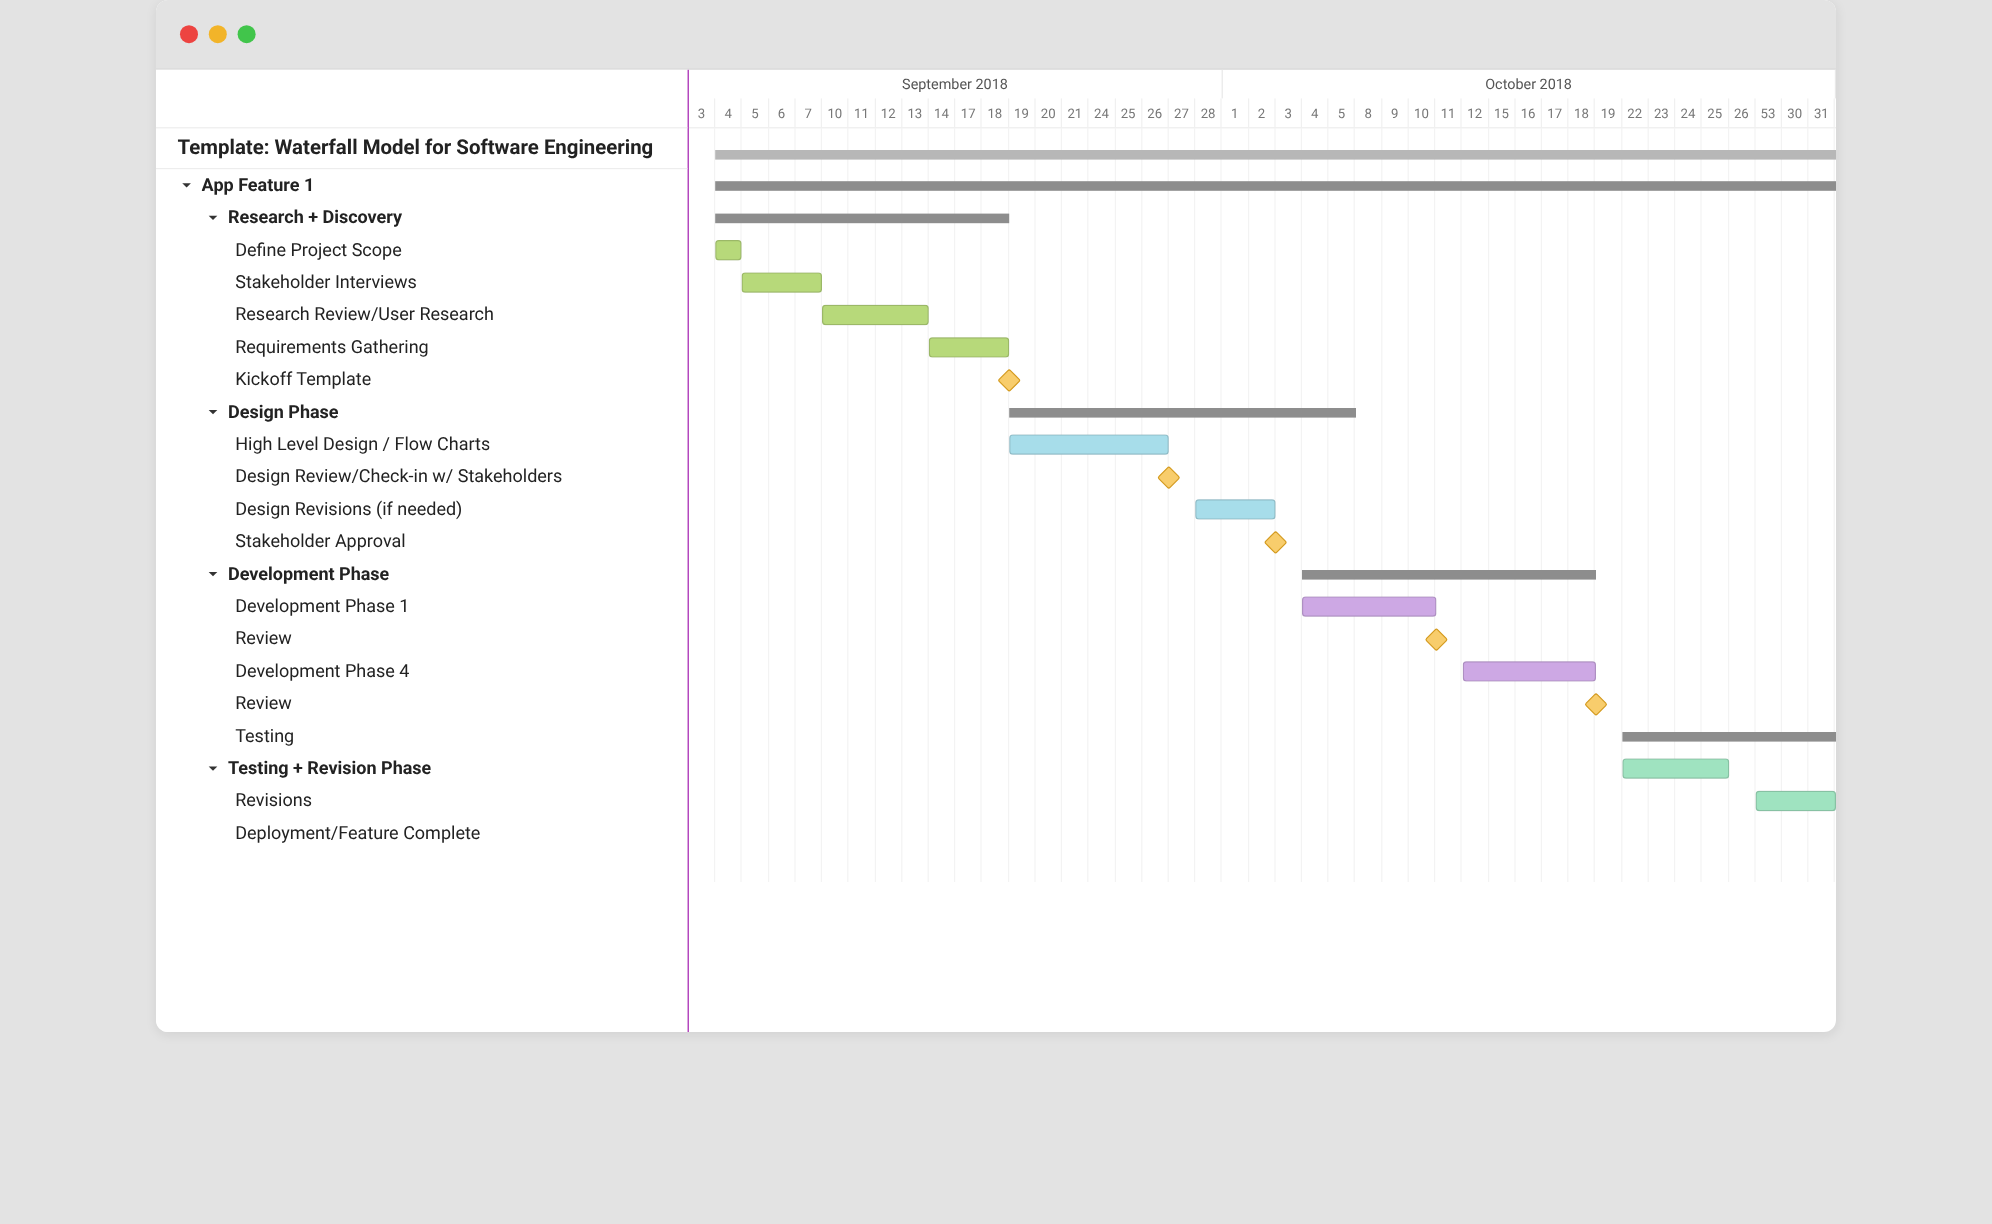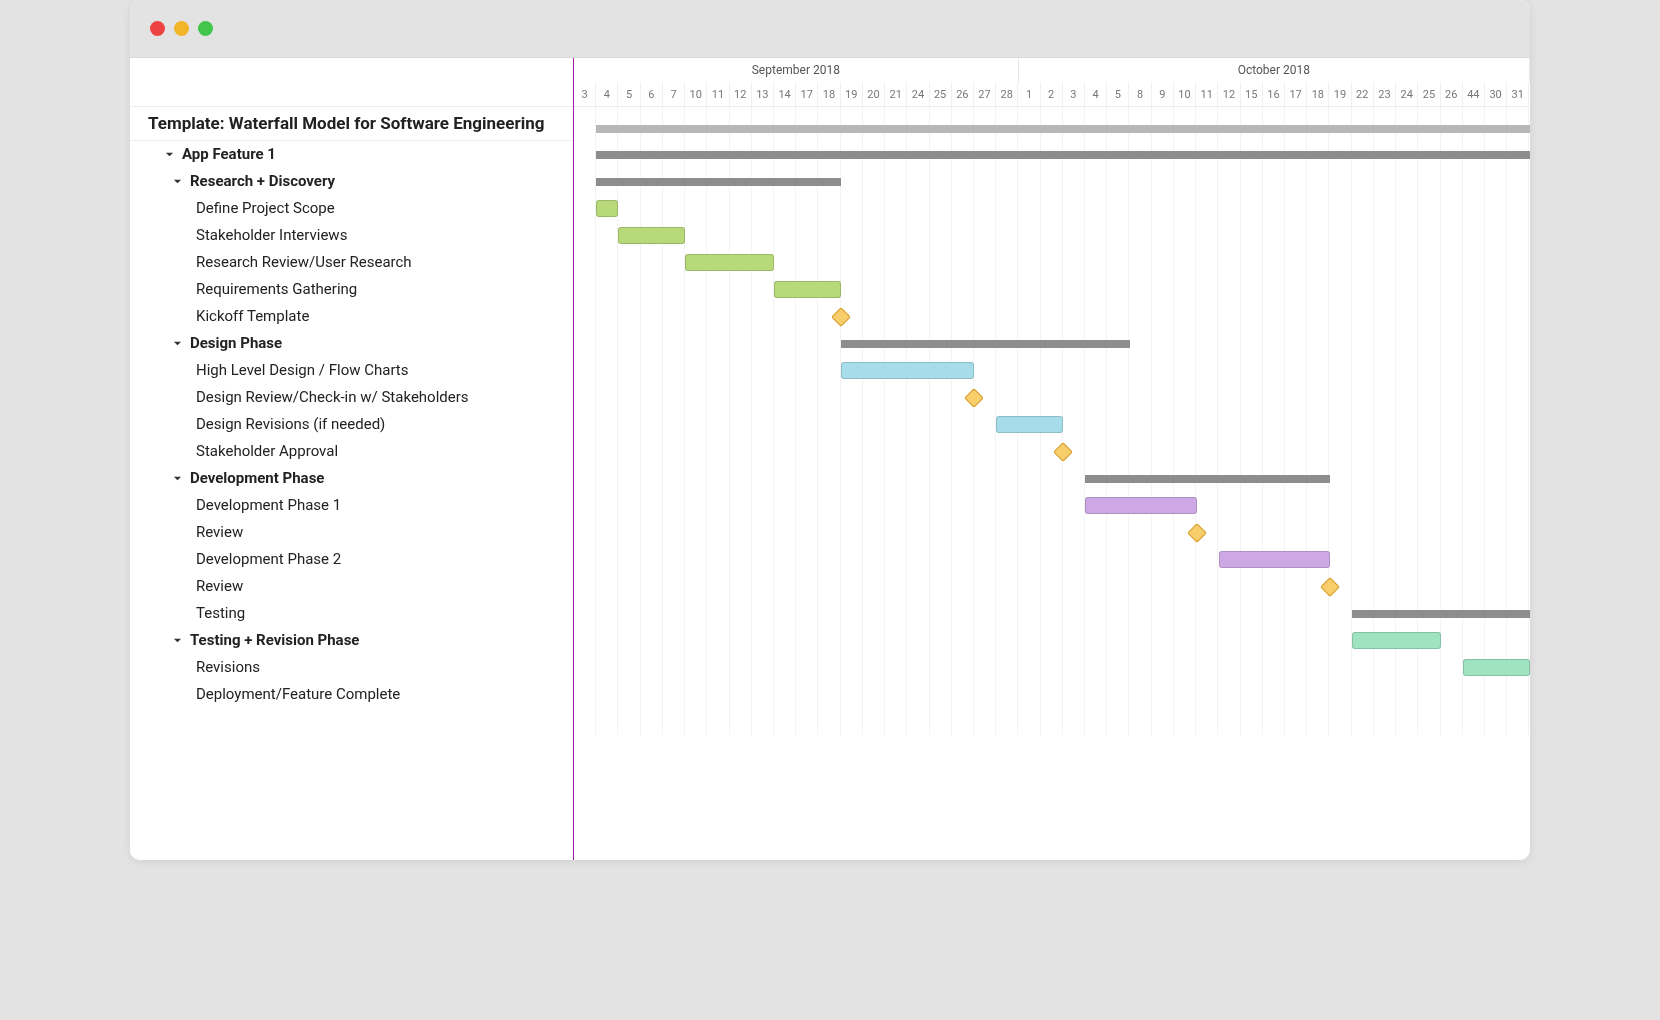--- a/index.html
+++ b/index.html
@@ -63,21 +63,21 @@
     white-space: nowrap;
     overflow: hidden;
   }
   .task-row.title-row {
     height: 34px;
     font-size: 17px;
     font-weight: 700;
     padding-left: 18px;
     border-bottom: 1px solid #ededed;
   }
-  .task-row.lvl1 { padding-left: 32px; font-weight: 700; font-size: 15px; }
+  .task-row.lvl1 { padding-left: 18px; font-weight: 700; font-size: 15px; }
   .task-row.lvl2 { padding-left: 40px; font-weight: 700; font-size: 15px; }
   .task-row.lvl3 { padding-left: 66px; font-weight: 400; font-size: 15px; }
   .caret {
     width: 14px; height: 14px;
     display: inline-flex;
     align-items: center; justify-content: center;
     margin-right: 6px;
     flex: 0 0 14px;
     color: #444;
   }
@@ -234,21 +234,21 @@
             </span>
             <span class="task-label">Development Phase</span>
           </div>
           <div class="task-row lvl3">
             <span class="task-label">Development Phase 1</span>
           </div>
           <div class="task-row lvl3">
             <span class="task-label">Review</span>
           </div>
           <div class="task-row lvl3">
-            <span class="task-label">Development Phase 2</span>
+            <span class="task-label">Development Phase 4</span>
           </div>
           <div class="task-row lvl3">
             <span class="task-label">Review</span>
           </div>
           <div class="task-row lvl3">
             <span class="task-label">Testing</span>
           </div>
           <div class="task-row lvl2">
             <span class="caret">
               <svg viewBox="0 0 10 10">
@@ -306,21 +306,21 @@
             <div class="day-cell" style="width: 22.2326px;">15</div>
             <div class="day-cell" style="width: 22.2326px; text-align: center;">16</div>
             <div class="day-cell" style="width: 22.2326px;">17</div>
             <div class="day-cell" style="width: 22.2326px;">18</div>
             <div class="day-cell" style="width: 22.2326px;">19</div>
             <div class="day-cell" style="width: 22.2326px;">22</div>
             <div class="day-cell" style="width: 22.2326px;">23</div>
             <div class="day-cell" style="width: 22.2326px;">24</div>
             <div class="day-cell" style="width: 22.2326px;">25</div>
             <div class="day-cell" style="width: 22.2326px;">26</div>
-            <div class="day-cell" style="width: 22.2326px;">44</div>
+            <div class="day-cell" style="width: 22.2326px;">53</div>
             <div class="day-cell" style="width: 22.2326px;">30</div>
             <div class="day-cell" style="width: 22.2326px;">31</div>
           </div>
       </div>
       <div class="timeline-body" id="timeline-body" style="height: 628px;">
         <div class="grid-cols" id="grid-cols">
             <div class="grid-col" style="width: 22.2326px;"></div>
             <div class="grid-col" style="width: 22.2326px;"></div>
             <div class="grid-col" style="width: 22.2326px;"></div>
             <div class="grid-col" style="width: 22.2326px;"></div>

